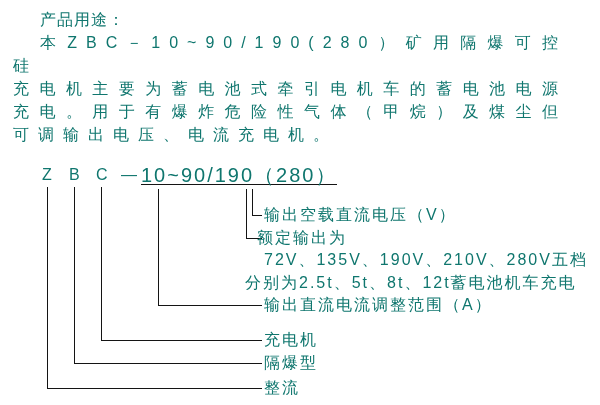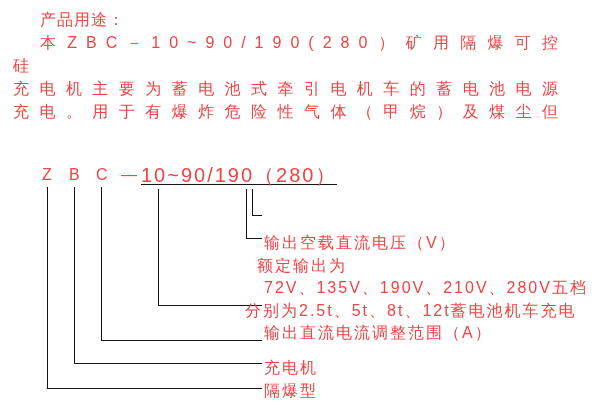--- a/index.html
+++ b/index.html
@@ -2,21 +2,21 @@
 <html><head>
 <meta charset="utf-8">
 <style>
   * { margin: 0; padding: 0; box-sizing: border-box; }
   body { background: #ffffff; }
   .page {
     position: relative;
     width: 600px;
     height: 401px;
     background: #ffffff;
-    color: #ef4444;
+    color: #0f766e;
     font-family: "Liberation Sans", "DejaVu Sans", sans-serif;
     overflow: hidden;
   }
   .textblock {
     position: absolute;
     left: 13px;
     top: 8px;
     width: 554px;
     font-size: 16px;
     line-height: 23px;
@@ -46,21 +46,20 @@
     padding-bottom: 0;
     border-bottom: 1px solid #141414;
     white-space: nowrap;
   }
   .dlabel {
     position: absolute;
     font-size: 16px;
     line-height: 22px;
     letter-spacing: 2px;
     white-space: nowrap;
-    margin-top: 28px;
   }
   .connectors {
     position: absolute;
     left: 0;
     top: 0;
     pointer-events: none;
   }
   .connectors polyline {
     fill: none;
     stroke: #141414;
@@ -70,20 +69,21 @@
 </head>
 <body>
 
 <div class="page">
 
   <div class="textblock">
     <div class="title-line">产品用途：</div>
     <div class="pline just indent">本ZBC－10~90/190(280）矿用隔爆可控硅</div>
     <div class="pline just">充电机主要为蓄电池式牵引电机车的蓄电池电源</div>
     <div class="pline just">充电。用于有爆炸危险性气体（甲烷）及煤尘但</div>
+    <div class="pline">可调输出电压、电流充电机。</div>
   </div>
 
   <div>
     <span class="model-letter" style="left:42px">Z</span>
     <span class="model-letter" style="left:69px">B</span>
     <span class="model-letter" style="left:96px">C</span>
     <span class="model-dash" style="left:121px">—</span>
     <span class="model-number" style="left:141px">10~90/190（280）</span>
 
     <svg class="connectors" width="600" height="405" viewBox="0 0 600 405" shape-rendering="crispEdges">

